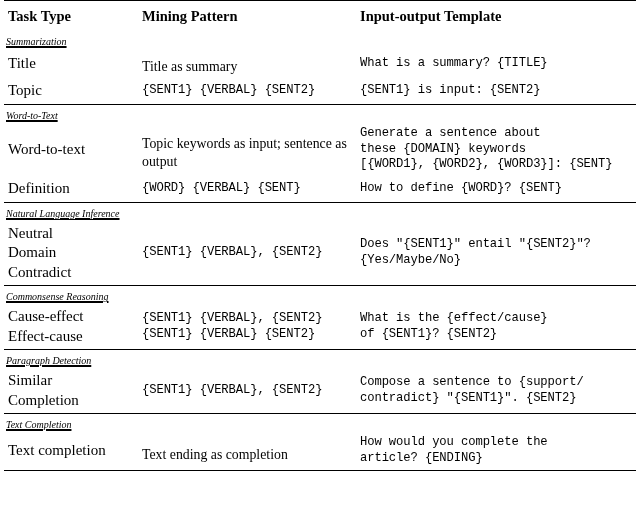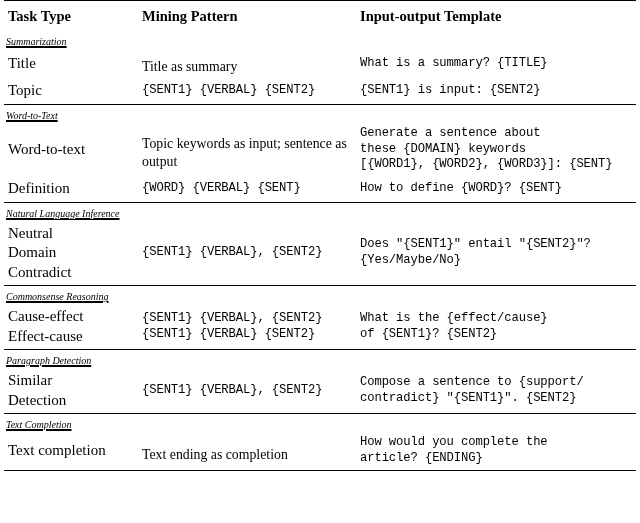--- a/index.html
+++ b/index.html
@@ -218,21 +218,21 @@
 
       <tr class="hrule-sec">
         <td class="section" colspan="3">
           <span class="section-label">Paragraph Detection</span>
         </td>
       </tr>
       <tr>
         <td class="cell pad-l">
           <div class="tasklist">
             <div>Similar</div>
-            <div>Detection</div>
+            <div>Completion</div>
           </div>
         </td>
         <td class="cell">
           <div class="mono">{SENT1} {VERBAL}, {SENT2}</div>
         </td>
         <td class="cell">
           <div class="mono">Compose a sentence to {support/
 contradict} "{SENT1}". {SENT2}</div>
         </td>
       </tr>

